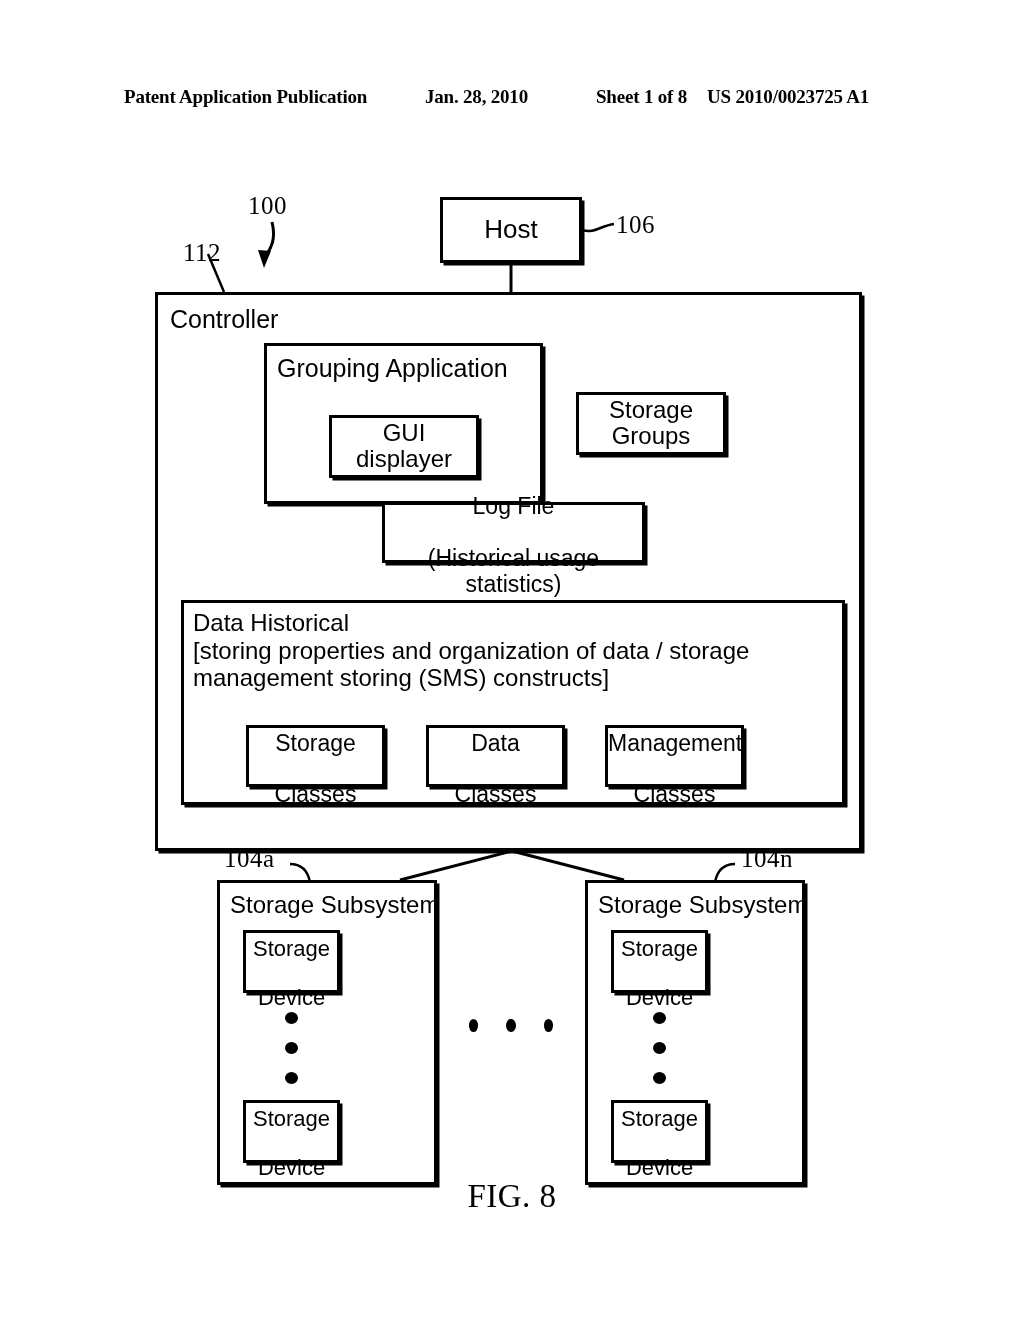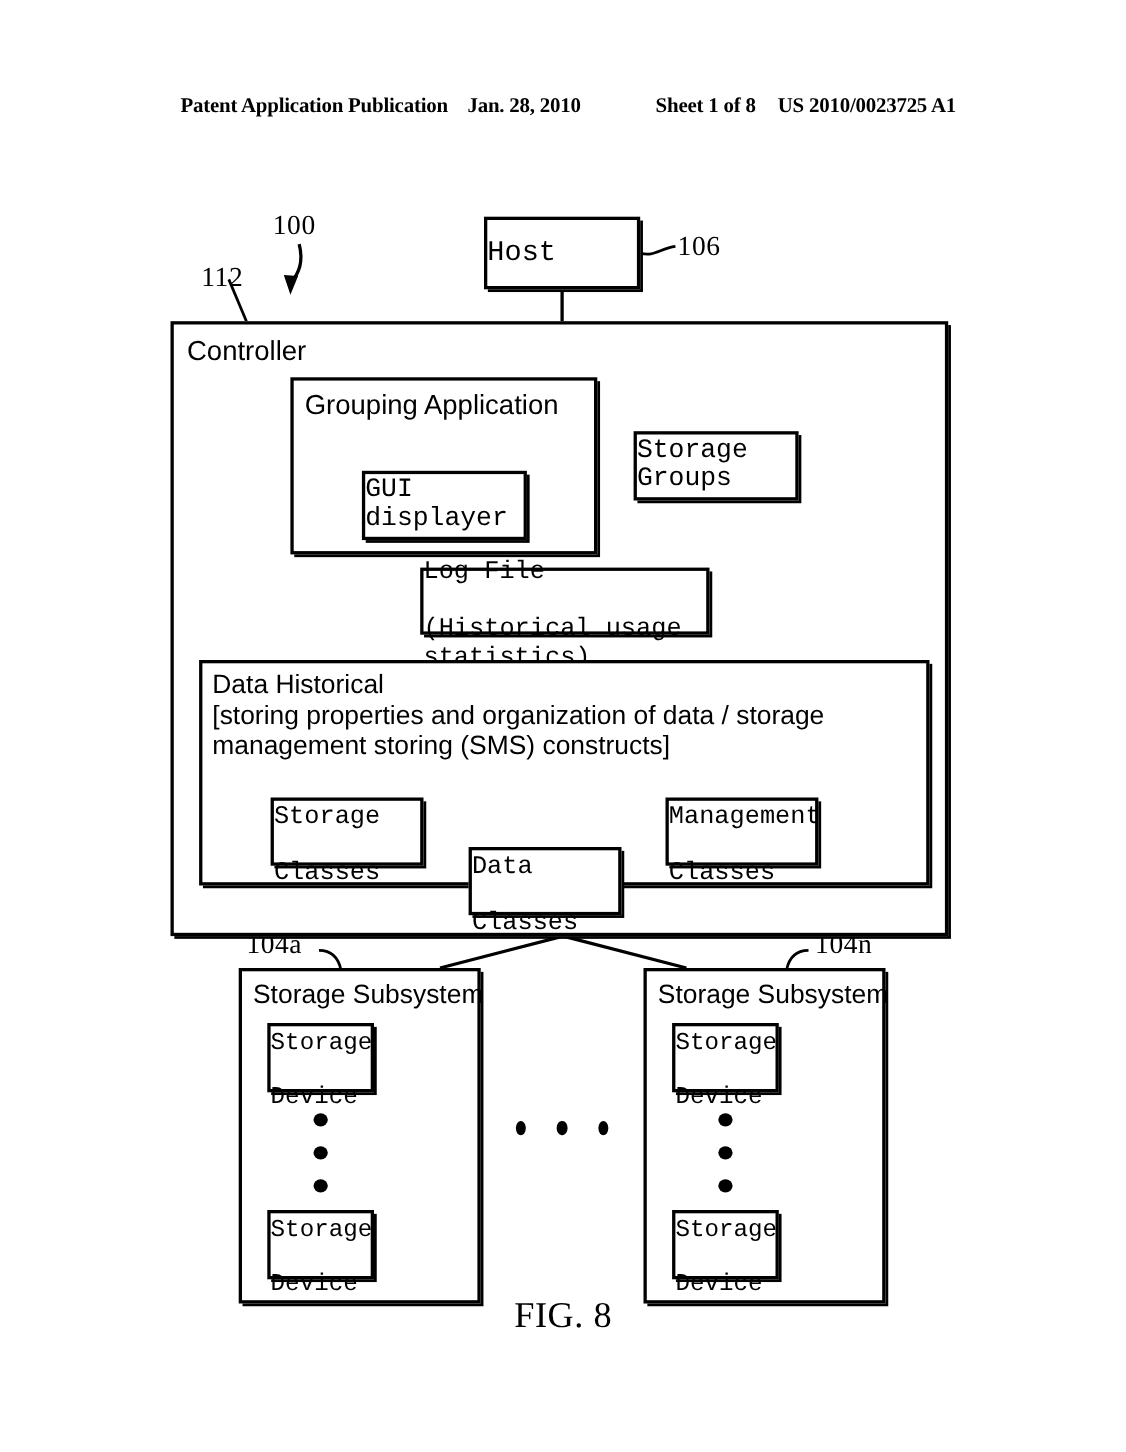--- a/index.html
+++ b/index.html
@@ -21,21 +21,21 @@
     position: absolute;
     left: 0;
     top: 86px;
     width: 1024px;
     height: 30px;
     font-family: "Liberation Serif", serif;
     font-weight: bold;
     font-size: 19px;
     letter-spacing: -0.2px;
   }
-  #page-header .h-pub   { position: absolute; left: 124px;  top: 0; white-space: nowrap; margin-left: 40px; }
+  #page-header .h-pub   { position: absolute; left: 124px;  top: 0; white-space: nowrap; }
   #page-header .h-date  { position: absolute; left: 425px;  top: 0; white-space: nowrap; }
   #page-header .h-sheet { position: absolute; left: 596px;  top: 0; white-space: nowrap; }
   #page-header .h-num   { position: absolute; left: 707px;  top: 0; white-space: nowrap; }
 
   
   .dbox {
     position: absolute;
     box-sizing: border-box;
     border: 2px solid #000;
     background: #ffffff;
@@ -48,23 +48,23 @@
     font-family: "Liberation Sans", sans-serif;
     white-space: pre;
     line-height: 1.12;
   }
 
   
   .ctr {
     position: absolute;
     left: 0; right: 0; top: 50%;
     transform: translateY(-50%);
+    text-align: center;
     white-space: pre-line;
     line-height: 1.12;
-    font-family: Liberation Mono, monospace;
   }
 
   
   .ref {
     position: absolute;
     font-family: "Liberation Serif", serif;
     font-size: 25px;
     letter-spacing: 0.5px;
     white-space: nowrap;
   }
@@ -178,47 +178,47 @@
 <div class="dbox heavy" style="left:440px; top:197px; width:142px; height:66px;">
   <div class="ctr" style="font-size:26px;">Host</div>
 </div>
 
 <div class="dbox heavy" style="left:155px; top:292px; width:707px; height:559px;"></div>
 <div class="boxlabel" style="left:170px; top:305px; font-size:25px;">Controller</div>
 
 <div class="dbox heavy" style="left:264px; top:343px; width:279px; height:161px;"></div>
 <div class="boxlabel" style="left:277px; top:354px; font-size:25px;">Grouping Application</div>
 
-<div class="dbox heavy" style="left:329px; top:428px; width:150px; height:63px;">
+<div class="dbox heavy" style="left:329px; top:415px; width:150px; height:63px;">
   <div class="ctr" style="font-size:24px;">GUI displayer</div>
 </div>
 
 <div class="dbox heavy" style="left:576px; top:392px; width:150px; height:63px;">
   <div class="ctr" style="font-size:24px;">Storage Groups</div>
 </div>
 
-<div class="dbox heavy" style="left:382px; top:516px; width:263px; height:61px;">
+<div class="dbox heavy" style="left:382px; top:502px; width:263px; height:61px;">
   <div class="ctr" style="font-size:23px;">
     <span>Log File</span><br>
     <span>(Historical usage statistics)</span>
   </div>
 </div>
 
 <div class="dbox heavy" style="left:181px; top:600px; width:664px; height:205px;"></div>
 <div class="boxlabel" style="left:193px; top:610px; font-size:24px;">Data Historical</div>
 <div class="boxlabel" style="left:193px; top:637px; width:646px; font-size:24px; white-space:normal; line-height:1.13;">[storing properties and organization of data / storage management storing (SMS) constructs]</div>
 
 <div class="dbox heavy" style="left:246px; top:725px; width:139px; height:62px;">
   <div class="ctr" style="font-size:23px;">
     <span>Storage</span><br>
     <span>Classes</span>
   </div>
 </div>
 
-<div class="dbox heavy" style="left:426px; top:725px; width:139px; height:62px;margin-top:45px;">
+<div class="dbox heavy" style="left:426px; top:725px; width:139px; height:62px;">
   <div class="ctr" style="font-size:23px;">
     <span>Data</span><br>
     <span>Classes</span>
   </div>
 </div>
 
 <div class="dbox heavy" style="left:605px; top:725px; width:139px; height:62px;">
   <div class="ctr" style="font-size:23px;">
     <span>Management</span><br>
     <span>Classes</span>

